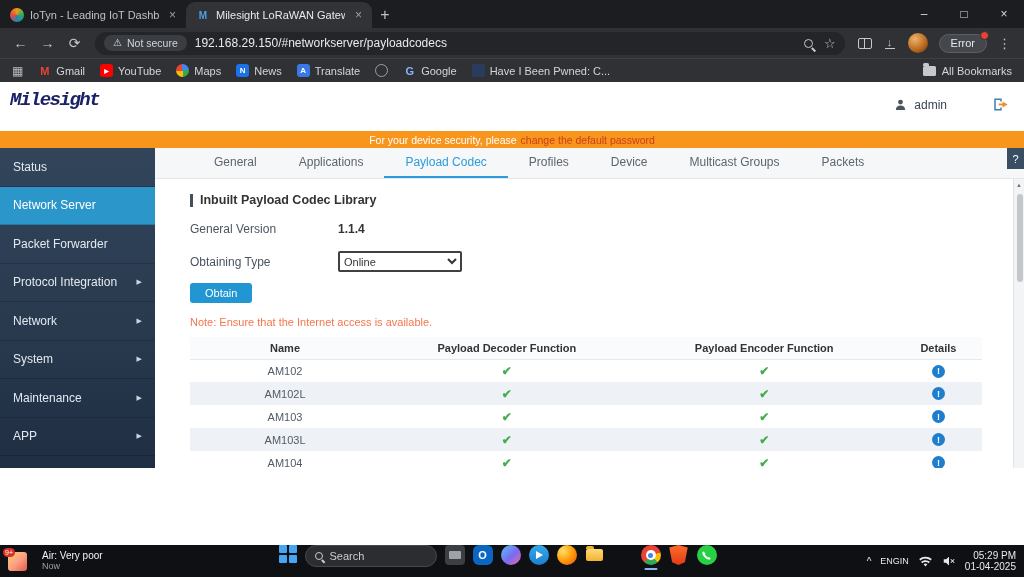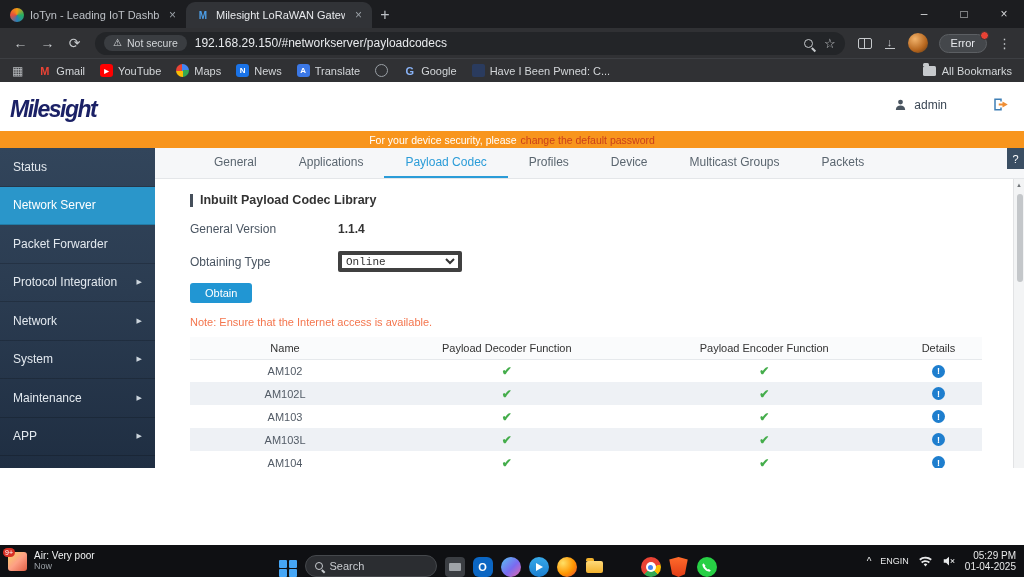--- a/index.html
+++ b/index.html
@@ -54,21 +54,21 @@
   .f-globe{border:1.3px solid #9aa0a6;border-radius:50%;background:transparent}
   .f-google{color:#8ab4f8;font-size:11px;background:transparent}
   .f-hibp{background:#2a3b5e;border-radius:2px}
   .all-bm{margin-left:auto;display:flex;align-items:center;gap:6px;cursor:pointer}
   .folder-ic{width:13px;height:10px;background:#c6c9cc;border-radius:1.5px;position:relative}
   .folder-ic::before{content:"";position:absolute;top:-3px;left:0;width:6px;height:3px;background:#c6c9cc;border-radius:1.5px 1.5px 0 0}
 
   
   #page{position:absolute;left:0;top:82px;width:1024px;height:463px;background:#fff}
   .site-header{height:49px;position:relative;background:#fff}
-  .logo{position:absolute;left:10px;top:14px;font-family:Liberation Sans, sans-serif;font-size:23px;font-weight:bold;font-style:italic;letter-spacing:-1.5px;color:#1b2166}
+  .logo{position:absolute;left:10px;top:7px;font-family:Liberation Mono, monospace;font-size:19px;font-weight:bold;font-style:italic;letter-spacing:-1.5px;color:#1b2166}
   .userarea{position:absolute;right:14px;top:15px;display:flex;align-items:center;gap:7px;font-size:12px;color:#3a4654}
   .logout-ic{margin-left:38px;cursor:pointer;display:flex}
   .warnbar{height:17px;background:#f8951d;display:flex;align-items:center;justify-content:center;font-size:10.5px;color:#fff;gap:4px}
   .warnlink{color:#c93f1b;cursor:pointer}
   .page-body{display:flex;height:320px}
 
   
   .sidebar{width:155px;flex:0 0 auto;background:linear-gradient(180deg,#32455b 0%,#2b3c51 45%,#1f2e42 100%);display:flex;flex-direction:column}
   .sb-item{height:38.5px;flex:0 0 auto;display:flex;align-items:center;padding:0 13px;font-size:12px;color:#e3e9ef;border-bottom:1px solid rgba(0,0,0,.18);cursor:pointer}
   .sb-item.active{background:#2a96ca;color:#fff}
@@ -81,39 +81,39 @@
   .ptab.active{color:#2b9cd8;border-bottom-color:#2b9cd8}
   .help-btn{position:absolute;top:0;right:0;width:17px;height:21px;background:#3a4e63;color:#fff;font-size:11px;display:flex;align-items:center;justify-content:center;z-index:4;cursor:pointer}
   .scrollbar{position:absolute;top:31px;right:0;width:11px;height:347px;background:#f3f4f5;border-left:1px solid #e2e3e5;z-index:3;display:flex;flex-direction:column;align-items:center;justify-content:space-between;padding:3px 0;font-size:6px;color:#707478}
   .sb-thumb{position:absolute;top:15px;left:2.5px;width:6px;height:88px;border-radius:3px;background:#c4c7ca}
   .main{padding:14px 42px 0 35px;height:353px;overflow:hidden}
   .sec-title{display:flex;align-items:center;gap:7px;font-size:12.5px;font-weight:bold;color:#333}
   .tbar{width:3px;height:13px;background:#454f5b}
   .frow{display:flex;align-items:center;margin-top:15px}
   .flabel{width:148px;font-size:12px;color:#4a5562}
   .fval{font-size:12px;font-weight:bold;color:#333}
-  select{width:124px;height:21px;font-size:11px;color:#333;border:4px solid #404040;border-radius:2px;background:#fff;font-family:Liberation Mono, monospace}
+  select{width:124px;height:21px;font-size:11px;color:#333;border:2px solid #404040;border-radius:2px;background:#fff;font-family:Liberation Sans, sans-serif}
   .obtain{margin-top:11px;display:inline-block;background:#2196d3;color:#fff;font-size:11px;padding:4px 15px;border:none;border-radius:3px;cursor:pointer;font-family:inherit}
   .note{margin-top:13px;font-size:11px;color:#f4764e}
   table{width:100%;border-collapse:collapse;margin-top:9px}
-  thead th{height:22px;font-size:11px;font-weight:normal;color:#333;background:#fafbfc;text-align:center;border-bottom:1px solid #e6e9ec}
+  thead th{height:22px;font-size:11px;font-weight:bold;color:#333;background:#fafbfc;text-align:center;border-bottom:1px solid #e6e9ec}
   tbody td{height:23px;font-size:11px;color:#525b66;text-align:center}
   tbody tr:nth-child(even){background:#eef1f5}
   .check{color:#44ad4b;font-size:12px;font-weight:bold}
   .info-ic{display:inline-flex;width:13px;height:13px;border-radius:50%;background:#1e7ece;color:#fff;font-size:9px;font-weight:bold;align-items:center;justify-content:center;cursor:pointer}
 
   
   #taskbar{position:absolute;left:0;top:545px;width:1024px;height:32px;background:#0f1013;color:#e8e9ea}
-  .tb-left{position:absolute;left:8px;top:0;height:100%;display:flex;align-items:center;gap:7px;cursor:pointer}
+  .tb-left{position:absolute;left:8px;top:0;height:100%;display:flex;align-items:center;gap:15px;cursor:pointer}
   .weather-ic{position:relative;width:19px;height:19px;border-radius:3px;background:linear-gradient(135deg,#f6d365,#fda085 50%,#e05f45)}
   .w-badge{position:absolute;left:-5px;top:-4px;background:#d93025;color:#fff;font-size:7px;border-radius:6px;padding:0 2px;line-height:9px}
   .w-text{display:flex;flex-direction:column;line-height:11px}
   .w1{font-size:10px;color:#f1f3f4}
   .w2{font-size:9px;color:#9aa0a6}
-  .tb-center{position:absolute;left:279px;top:0;height:100%;display:flex;align-items:flex-end;gap:8px}
+  .tb-center{position:absolute;left:279px;top:0;height:100%;display:flex;align-items:flex-start;gap:8px}
   .win-ic{display:grid;grid-template-columns:8px 8px;grid-template-rows:8px 8px;gap:1.5px;cursor:pointer}
   .win-ic b{background:#46a6f5;border-radius:1px}
   .search-pill{width:132px;height:22px;border-radius:11px;background:#2b2d31;border:1px solid #45484c;display:flex;align-items:center;gap:7px;padding:0 9px;color:#c9ccd0;font-size:11px;cursor:text}
   .s-mag{width:8px;height:8px;border:1.5px solid #c9ccd0;border-radius:50%;position:relative;flex:0 0 auto}
   .s-mag::after{content:"";position:absolute;left:6px;top:6px;width:4px;height:1.5px;background:#c9ccd0;transform:rotate(45deg);transform-origin:left center}
   .tb-ic{width:20px;height:20px;border-radius:4px;display:flex;align-items:center;justify-content:center;position:relative;cursor:pointer;flex:0 0 auto}
   .tb-ic.open::after{content:"";position:absolute;bottom:-5px;left:50%;transform:translateX(-50%);width:13px;height:2.5px;border-radius:2px;background:#8ab4f8}
   .ic-desktop{background:#3b3e43}
   .ic-desktop i{width:12px;height:8px;background:#9fa3a8;border-radius:1px}
   .ic-outlook{background:#0b66c3;border-radius:6px;color:#fff;font-size:11px;font-weight:bold}

